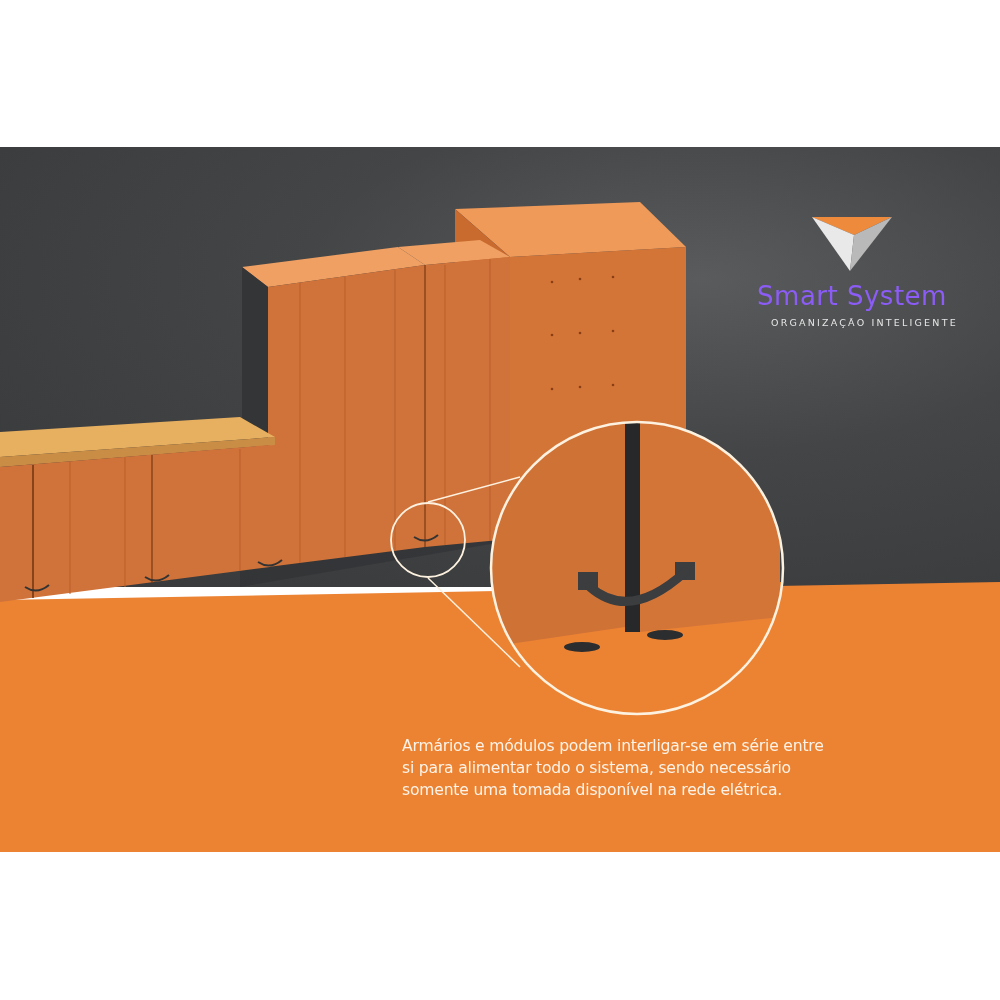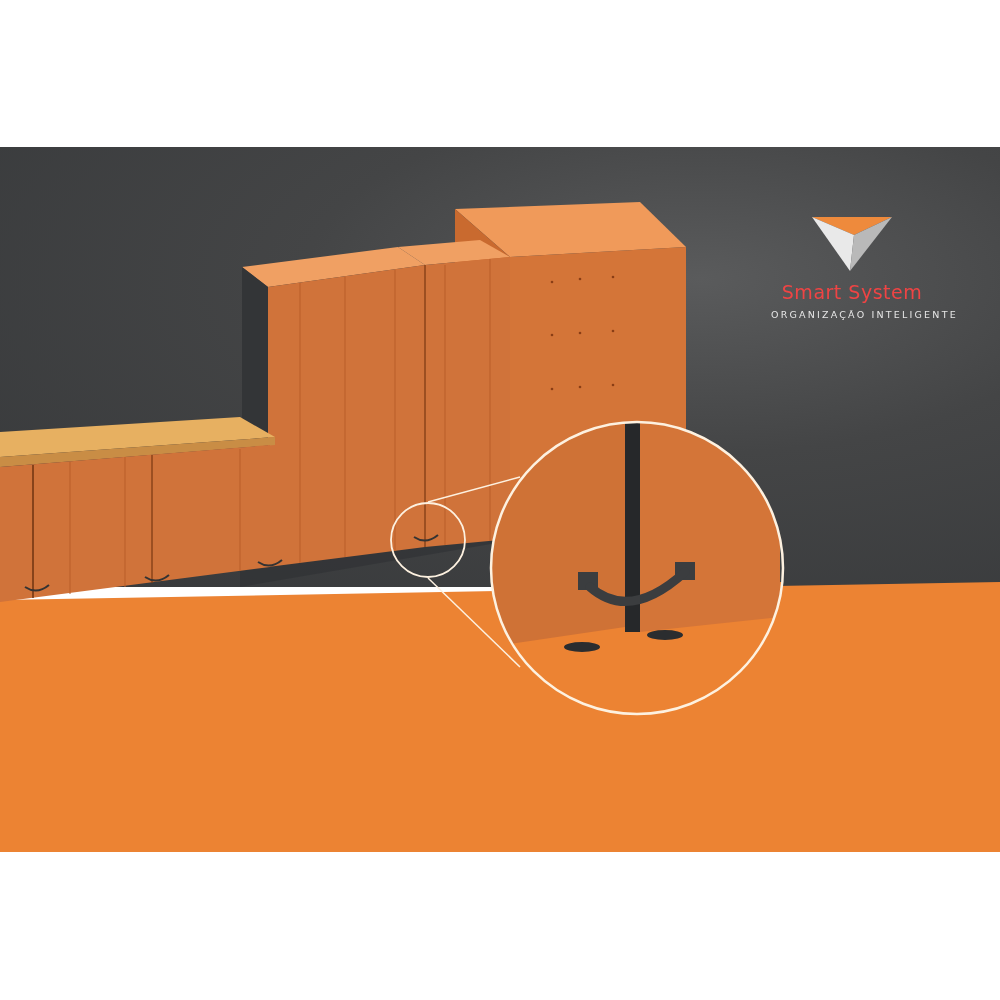--- a/index.html
+++ b/index.html
@@ -3,21 +3,21 @@
 <meta charset="utf-8">
 <style>
   html,body{margin:0;padding:0;background:#fff;}
   body{width:1000px;height:1000px;position:relative;overflow:hidden;font-family:"DejaVu Sans",sans-serif;}
   .banner{position:absolute;left:0;top:147px;width:1000px;height:705px;overflow:hidden;}
   .wall{position:absolute;left:0;top:0;width:1000px;height:440px;
     background:radial-gradient(ellipse at 70% 30%,#5a5b5c 0%,#444546 40%,#36383a 100%);}
   .scene{position:absolute;left:0;top:0;width:1000px;height:705px;}
   .logo{position:absolute;left:752px;top:68px;width:200px;text-align:center;}
   .logo-mark{display:block;margin:0 auto;}
-  .brand{color:#ef4444;font-family:"DejaVu Sans",sans-serif;font-size:19px;letter-spacing:0.5px;margin-top:8px;white-space:nowrap;}
+  .brand{color:#8b5cf6;font-family:"DejaVu Sans",sans-serif;font-size:26px;letter-spacing:0.5px;margin-top:8px;white-space:nowrap;}
   .tagline{color:#e6e6e6;font-family:"DejaVu Sans",sans-serif;font-size:9.5px;letter-spacing:2.2px;margin-top:6px;white-space:nowrap;margin-left:19px;}
   .caption{position:absolute;left:402px;top:588px;width:500px;color:#fdf3e8;
     font-family:"DejaVu Sans",sans-serif;font-size:15.6px;line-height:22px;letter-spacing:-0.2px;}
   .caption div{white-space:nowrap;}
 </style>
 </head>
 <body>
 
 <div class="banner">
   <div class="wall"></div>
@@ -100,13 +100,18 @@
   <div class="logo">
     <svg class="logo-mark" width="84" height="58" viewBox="0 0 84 58">
       <polygon points="2,2 82,2 44,20" fill="#ee8a3c"></polygon>
       <polygon points="2,2 44,20 40,56" fill="#e9e9e9"></polygon>
       <polygon points="82,2 44,20 40,56" fill="#b9b9b9"></polygon>
     </svg>
     <div class="brand">Smart System</div>
     <div class="tagline">ORGANIZAÇÃO INTELIGENTE</div>
   </div>
 
+  <div class="caption">
+    <div>Armários e módulos podem interligar-se em série entre</div>
+    <div>si para alimentar todo o sistema, sendo necessário</div>
+    <div>somente uma tomada disponível na rede elétrica.</div>
+  </div>
 </div>
 
 </body></html>

